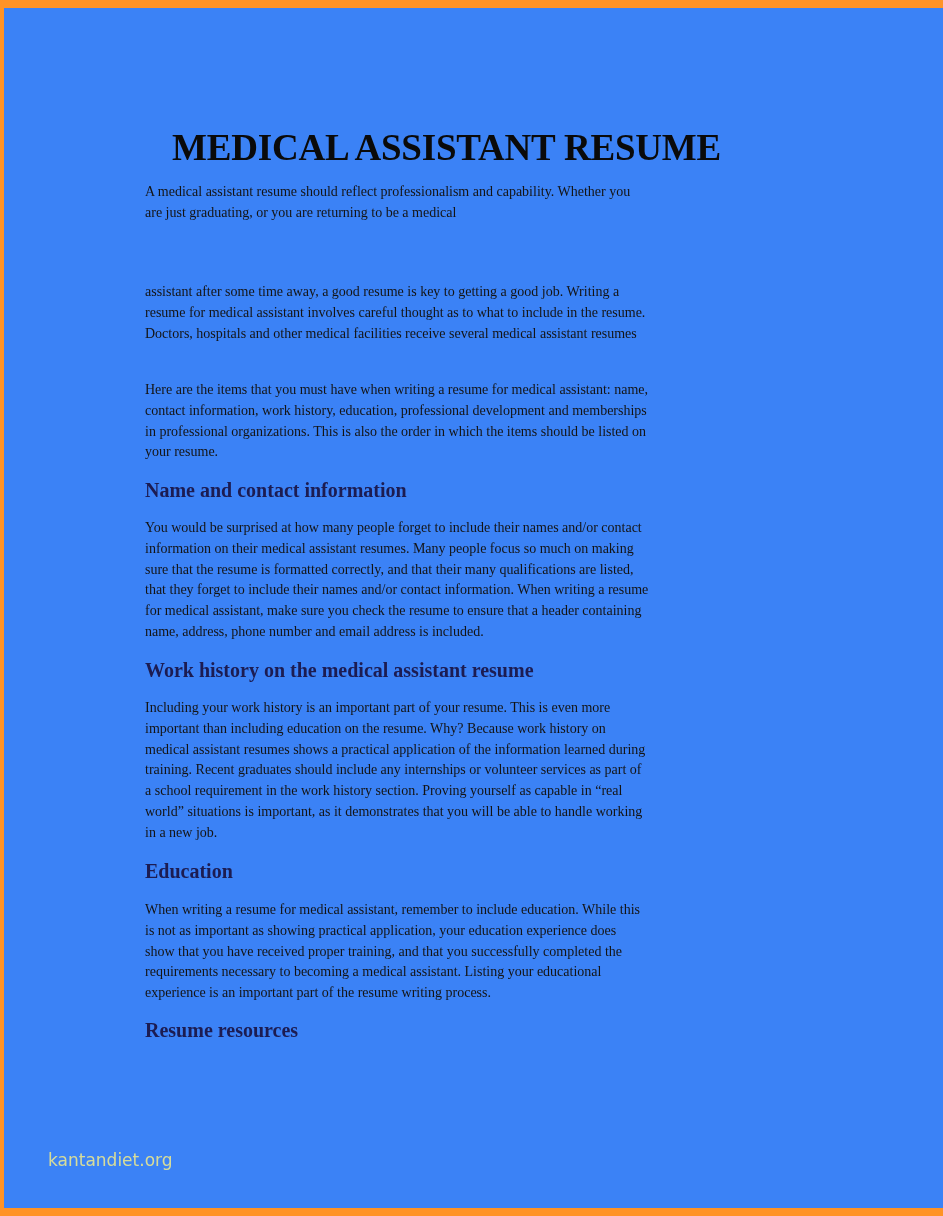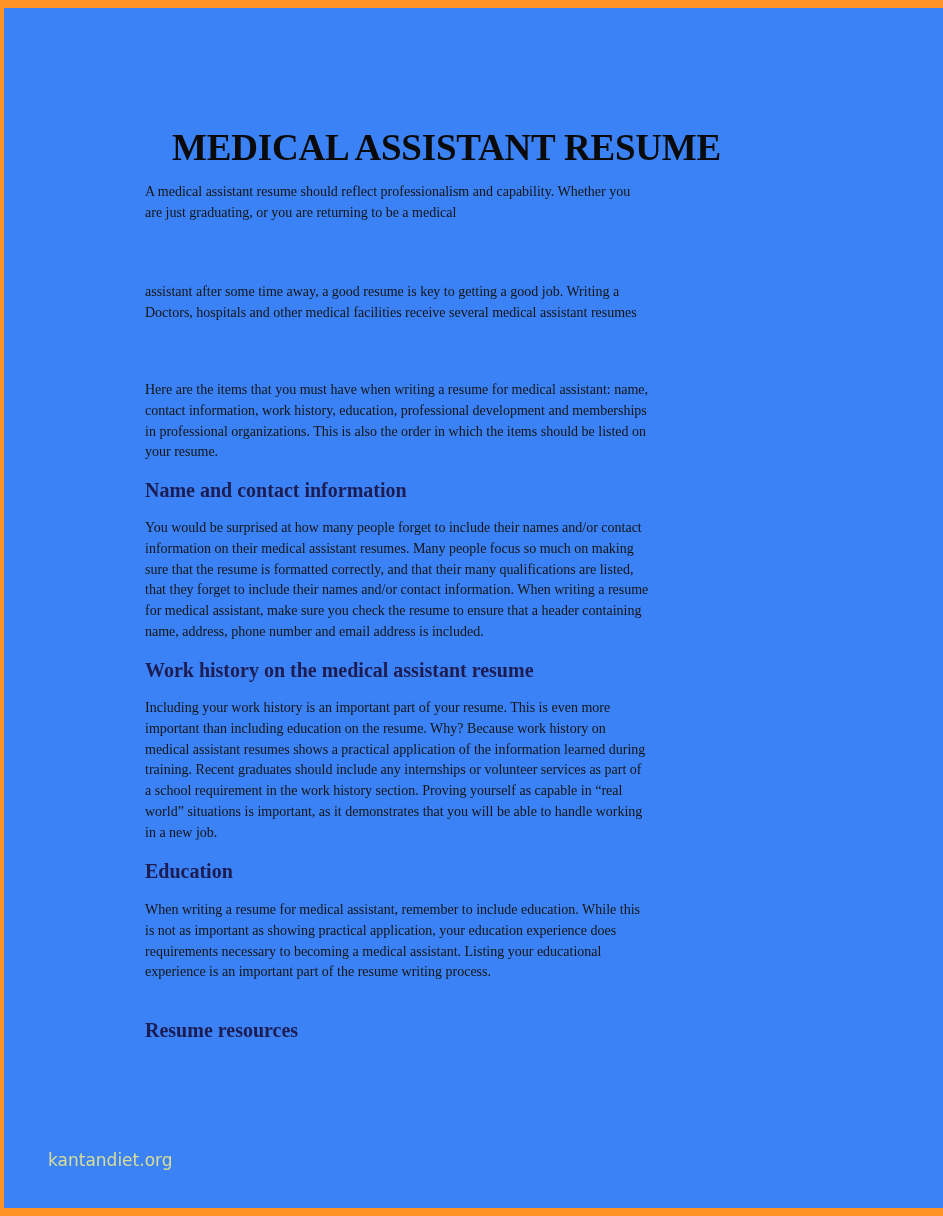--- a/index.html
+++ b/index.html
@@ -83,20 +83,21 @@
 
     <h1 class="title">MEDICAL ASSISTANT RESUME</h1>
 
     <p class="para" style="top:174px;">
       <span class="line">A medical assistant resume should reflect professionalism and capability. Whether you</span>
       <span class="line">are just graduating, or you are returning to be a medical</span>
     </p>
 
     <p class="para" style="top:274px;">
       <span class="line">assistant after some time away, a good resume is key to getting a good job. Writing a</span>
+      <span class="line">resume for medical assistant involves careful thought as to what to include in the resume.</span>
       <span class="line">Doctors, hospitals and other medical facilities receive several medical assistant resumes</span>
     </p>
 
     <p class="para" style="top:372px;">
       <span class="line">Here are the items that you must have when writing a resume for medical assistant: name,</span>
       <span class="line">contact information, work history, education, professional development and memberships</span>
       <span class="line">in professional organizations. This is also the order in which the items should be listed on</span>
       <span class="line">your resume.</span>
     </p>
 
@@ -118,20 +119,21 @@
       <span class="line">training. Recent graduates should include any internships or volunteer services as part of</span>
       <span class="line">a school requirement in the work history section. Proving yourself as capable in “real</span>
       <span class="line">world” situations is important, as it demonstrates that you will be able to handle working</span>
       <span class="line">in a new job.</span>
     </p>
 
     <h2 class="heading" style="top:852px;">Education</h2>
     <p class="para" style="top:892px;">
       <span class="line">When writing a resume for medical assistant, remember to include education. While this</span>
       <span class="line">is not as important as showing practical application, your education experience does</span>
+      <span class="line">show that you have received proper training, and that you successfully completed the</span>
       <span class="line">requirements necessary to becoming a medical assistant. Listing your educational</span>
       <span class="line">experience is an important part of the resume writing process.</span>
     </p>
 
     <h2 class="heading" style="top:1011px;">Resume resources</h2>
   </div>
 
   <div class="watermark">kantandiet.org</div>
 </div>
 

